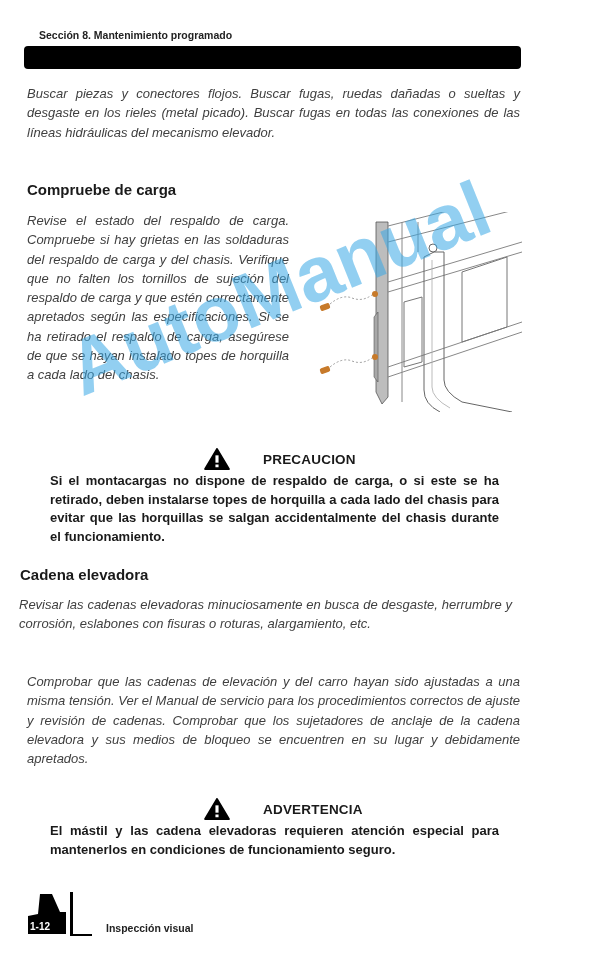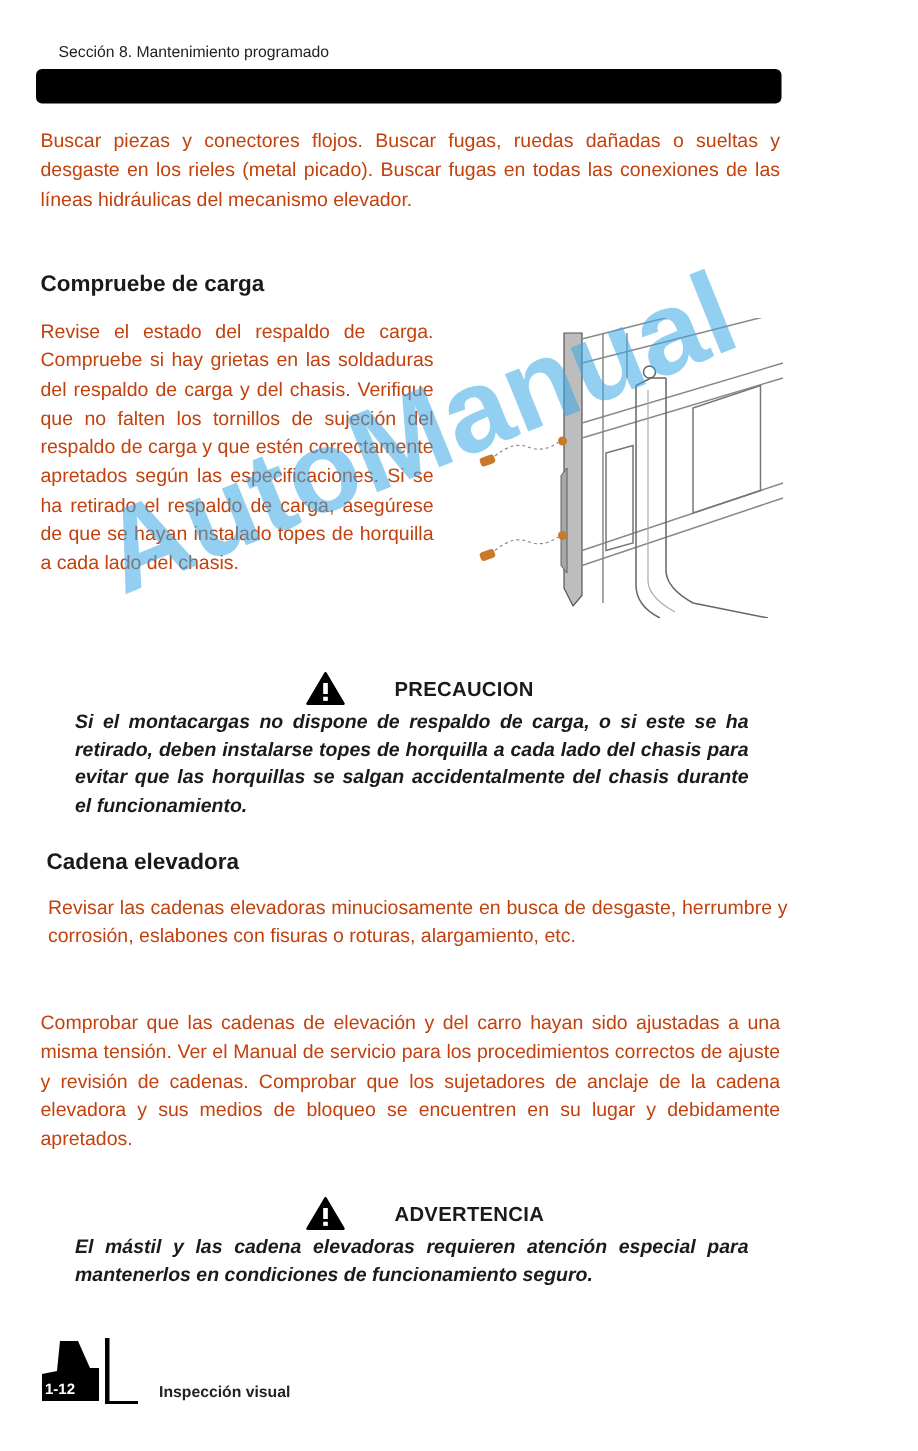--- a/index.html
+++ b/index.html
@@ -2,42 +2,42 @@
 <html><head>
 <meta charset="utf-8">
 <style>
   html, body { margin: 0; padding: 0; background: #ffffff; }
   body {
     width: 612px; height: 967px; position: relative; overflow: hidden;
     font-family: "Liberation Sans", sans-serif; color: #2a2a2a;
   }
   .section-header {
     position: absolute; left: 27px; top: 29px;
-    font-size: 10.5px; font-weight: normal; color: #222; padding-left: 12px;
+    font-size: 10.5px; font-weight: bold; color: #222; padding-left: 12px;
   }
   .black-bar {
     position: absolute; left: 24px; top: 46px; width: 497px; height: 23px;
     background: #000; border-radius: 4px;
   }
   .para {
     position: absolute; font-size: 13px; line-height: 19.3px;
-    text-align: justify; color: #c2410c;
+    text-align: justify; color: #404040; font-style: italic;
   }
   .heading {
     position: absolute; font-size: 15px; font-weight: bold; color: #1a1a1a;
   }
   .warn-title {
     position: absolute; font-size: 13.5px; font-weight: bold; color: #1a1a1a;
     display: flex; align-items: center; gap: 12px;
     letter-spacing: 0.2px;
   }
   .warn-title span.label { font-weight: normal; font-weight: 600; padding-left: 20px; }
   .warn-body {
     position: absolute; font-size: 13px; line-height: 18.5px; font-weight: bold;
-    text-align: justify; color: #1a1a1a; font-style: italic;
+    text-align: justify; color: #1a1a1a;
   }
   .illustration { position: absolute; left: 312px; top: 212px; width: 220px; height: 200px; }
   .watermark {
     position: absolute; left: 55px; top: 330px;
     font-size: 78px; font-weight: bold; color: #3aa9e6; opacity: 0.55;
     transform: rotate(-22deg); transform-origin: left top;
     white-space: nowrap; pointer-events: none;
     font-family: "Liberation Sans", sans-serif;
   }
   .footer { position: absolute; left: 26px; top: 891px; width: 300px; height: 50px; }
@@ -99,22 +99,22 @@
 <div class="warn-title" style="left:203px; top:448px;">
   <svg width="28" height="22" viewBox="0 0 28 24">
     <path d="M14,1 L27,23 L1,23 Z" fill="#000" stroke="#000" stroke-width="2" stroke-linejoin="round"></path>
     <rect x="12.3" y="8" width="3.4" height="8" fill="#fff"></rect>
     <rect x="12.3" y="18" width="3.4" height="3" fill="#fff"></rect>
   </svg>
   <span class="label">PRECAUCION</span>
 </div>
 <div class="warn-body" style="left:50px; top:472px; width:449px;">Si el montacargas no dispone de respaldo de carga, o si este se ha retirado, deben instalarse topes de horquilla a cada lado del chasis para evitar que las horquillas se salgan accidentalmente del chasis durante el funcionamiento.</div>
 
-<div class="heading" style="left:31px; top:566px;">Cadena elevadora</div>
-<div class="para" style="left:32px; top:595px; width:493px;">Revisar las cadenas elevadoras minuciosamente en busca de desgaste, herrumbre y corrosión, eslabones con fisuras o roturas, alargamiento, etc.</div>
+<div class="heading" style="left:20px; top:566px;">Cadena elevadora</div>
+<div class="para" style="left:19px; top:595px; width:493px;">Revisar las cadenas elevadoras minuciosamente en busca de desgaste, herrumbre y corrosión, eslabones con fisuras o roturas, alargamiento, etc.</div>
 <div class="para" style="left:27px; top:672px; width:493px;">Comprobar que las cadenas de elevación y del carro hayan sido ajustadas a una misma tensión. Ver el Manual de servicio para los procedimientos correctos de ajuste y revisión de cadenas. Comprobar que los sujetadores de anclaje de la cadena elevadora y sus medios de bloqueo se encuentren en su lugar y debidamente apretados.</div>
 
 <div class="warn-title" style="left:203px; top:798px;">
   <svg width="28" height="22" viewBox="0 0 28 24">
     <path d="M14,1 L27,23 L1,23 Z" fill="#000" stroke="#000" stroke-width="2" stroke-linejoin="round"></path>
     <rect x="12.3" y="8" width="3.4" height="8" fill="#fff"></rect>
     <rect x="12.3" y="18" width="3.4" height="3" fill="#fff"></rect>
   </svg>
   <span class="label">ADVERTENCIA</span>
 </div>

